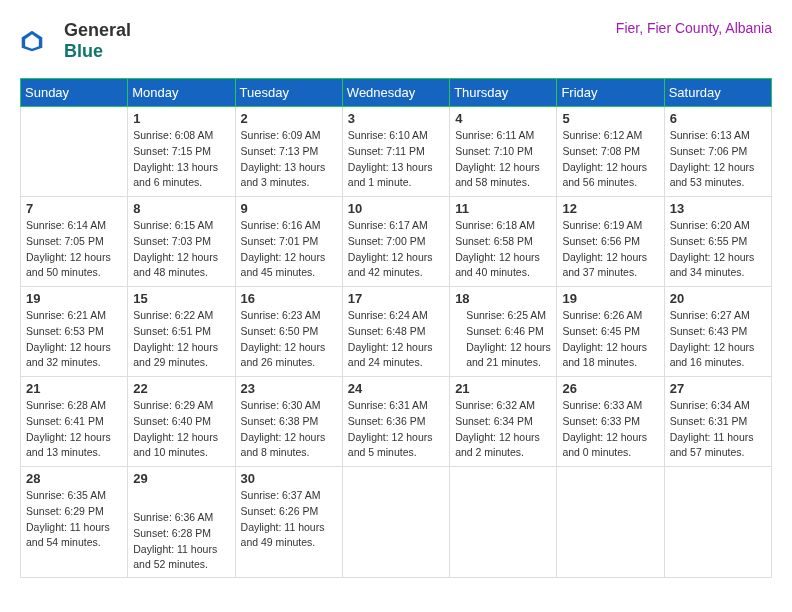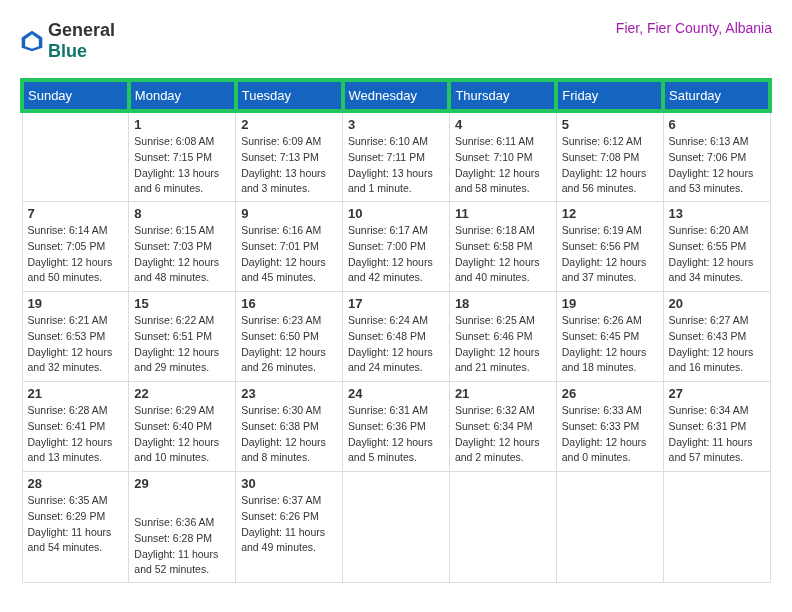--- a/index.html
+++ b/index.html
@@ -12,21 +12,21 @@
     }
     .header {
       display: flex;
       justify-content: space-between;
       align-items: flex-start;
       margin-bottom: 16px;
     }
     .logo {
       display: flex;
       align-items: center;
-      gap: 4px;
+      gap: 20px;
     }
     .logo-icon {
       width: 24px;
       height: 24px;
     }
     .title-block {
       text-align: right;
     }
     .month-title {
       font-size: 36px;
@@ -42,21 +42,21 @@
       border-collapse: collapse;
       font-size: 11px;
     }
     .calendar th {
       background-color: #1565c0;
       color: #fff;
       padding: 6px 4px;
       text-align: left;
       font-size: 13px;
       font-weight: normal;
-      border: 4px solid #22c55e;
+      border: 1px solid #22c55e;
     }
     .calendar td {
       vertical-align: top;
       border: 1px solid #ddd;
       padding: 4px 5px;
       width: calc(100% / 7);
       min-height: 80px;
       height: 90px;
     }
     .day-number {
@@ -227,21 +227,21 @@
         </td>
         <td>
           <span class="day-number">17</span>
           <div class="day-info" style="white-space: pre-line;">Sunrise: 6:24 AM
 Sunset: 6:48 PM
 Daylight: 12 hours
 and 24 minutes.</div>
         </td>
         <td>
           <span class="day-number">18</span>
-          <div class="day-info" style="white-space: pre-line;">Sunrise: 6:25 AM
+          <div class="day-info" style="white-space: pre-line; margin-left: 11px;">Sunrise: 6:25 AM
 Sunset: 6:46 PM
 Daylight: 12 hours
 and 21 minutes.</div>
         </td>
         <td>
           <span class="day-number">19</span>
           <div class="day-info" style="white-space: pre-line;">Sunrise: 6:26 AM
 Sunset: 6:45 PM
 Daylight: 12 hours
 and 18 minutes.</div>

